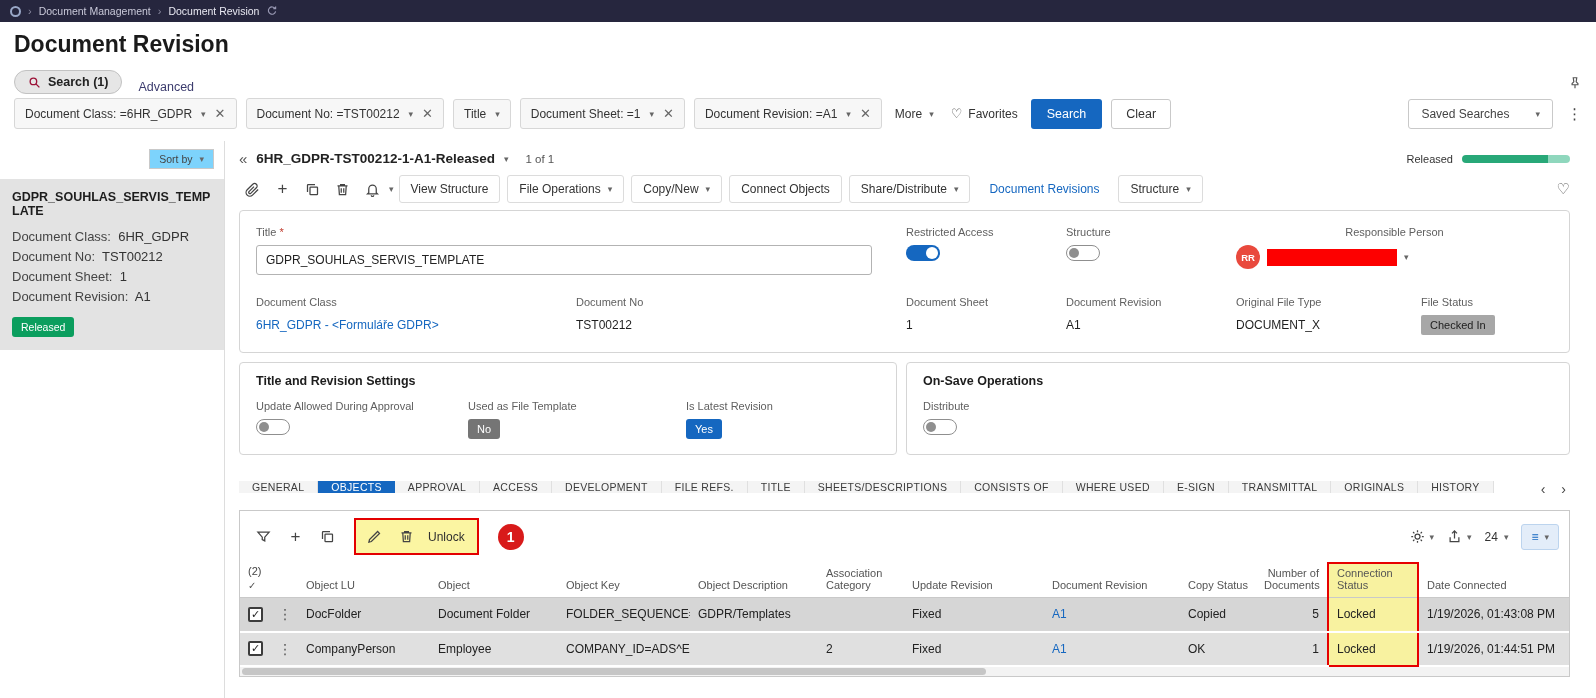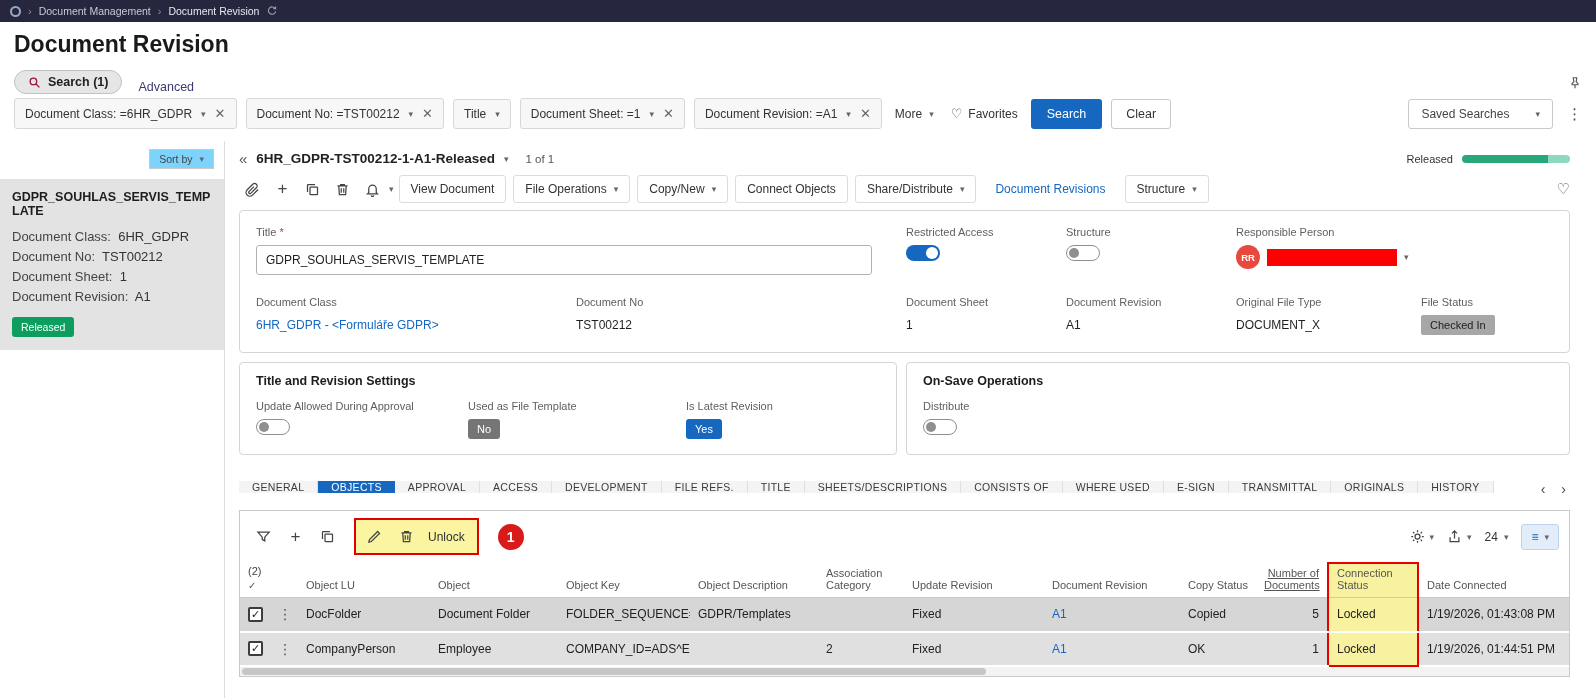--- a/index.html
+++ b/index.html
@@ -83,21 +83,21 @@
   .rec-toolbar .heart { margin-left:auto; font-size:15px; color:#555; cursor:pointer; }
 
   
   .form-card { border:1px solid #d5d5d5; border-radius:4px; padding:15px 16px 17px; background:#fff; }
   .form-grid { display:grid; grid-template-columns:320px 330px 160px 170px 185px 1fr; row-gap:21px; }
   .flabel { font-size:11px; color:#5f5f5f; margin-bottom:7px; display:block; }
   .flabel .star { color:#c0392b; }
   .fvalue { font-size:12px; color:#1f1f1f;margin-top:44px; }
   .fvalue.link { color:#1567c0; cursor:pointer; }
   .cell-title { grid-column:1 / span 2; padding-right:34px; }
-  .cell-rp { grid-column:5 / span 2; }
+  .cell-rp { grid-column:5 / span 2;text-align:center; }
   .txt-input { width:100%; height:30px; border:1px solid #b3b3b3; border-radius:3px; padding:0 9px;
     font-size:12px; color:#222; font-family:inherit; }
   .toggle { width:34px; height:16px; border-radius:9px; position:relative; cursor:pointer; display:inline-block; }
   .toggle.on { background:#1567c0; }
   .toggle.on::after { content:""; position:absolute; right:2px; top:2px; width:12px; height:12px;
     border-radius:50%; background:#fff; }
   .toggle.off { background:#fff; border:1px solid #8f8f8f; }
   .toggle.off::after { content:""; position:absolute; left:2px; top:2px; width:10px; height:10px;
     border-radius:50%; background:#8f8f8f; }
   .rp-row { display:flex; align-items:center; gap:7px; }
@@ -137,21 +137,21 @@
   .obj-right { margin-left:auto; display:flex; align-items:center; gap:13px; }
   .icon-drop { display:flex; align-items:center; gap:5px; color:#444; cursor:pointer; }
   .icon-drop svg { width:15px; height:15px; stroke:#444; }
   .pagesize { display:flex; align-items:center; gap:6px; font-size:12px; color:#333; cursor:pointer; }
   .view-btn { display:flex; align-items:center; gap:6px; background:#e3edf9; border:1px solid #bcd4ee;
     border-radius:3px; padding:5px 9px; color:#1567c0; font-size:12px; cursor:pointer; }
 
   table { width:100%; border-collapse:collapse; table-layout:fixed; }
   thead th { font-weight:normal; font-size:11px; color:#555; text-align:left; vertical-align:bottom;
     padding:2px 8px 6px; border-bottom:1px solid #c9c9c9; }
-  thead th.num { text-align:right;text-decoration:underline; }
+  thead th.num { text-align:right; }
   .selcount { font-size:11px; color:#444; }
   .selmark { font-size:10px; color:#555; display:block; margin-top:3px; }
   tbody td { font-size:12px; color:#222; padding:0 8px; height:34px; border-bottom:2px solid #fff;
     overflow:hidden; white-space:nowrap; }
   tr.row1 td { background:#d6d6d6; }
   tr.row2 td { background:#e0e0e0; }
   td.num { text-align:right; }
   .cb { width:15px; height:15px; border:2px solid #3c3c3c; border-radius:2px; background:#fff;
     display:flex; align-items:center; justify-content:center; font-size:11px; color:#222; cursor:pointer; }
   .row-kebab { font-size:14px; color:#555; cursor:pointer; }
@@ -301,21 +301,21 @@
             <path d="M4 6h16M9 6V4h6v2M6 6l1 14h10l1-14M10 10v7M14 10v7"></path>
           </svg>
         </span>
       <span class="icon-btn">
           <svg viewBox="0 0 24 24" fill="none" stroke-width="2">
             <path d="M6 17v-6a6 6 0 1 1 12 0v6l2 2H4zM10 21a2 2 0 0 0 4 0"></path>
           </svg>
         </span>
       <span class="caret">▾</span>
       <button class="tool-btn">
-          <span>View Document</span>
+          <span>View Structure</span>
         </button>
       <button class="tool-btn">
           <span>File Operations</span>
           <span class="caret">▾</span>
         </button>
       <button class="tool-btn">
           <span>Copy/New</span>
           <span class="caret">▾</span>
         </button>
       <button class="tool-btn">

